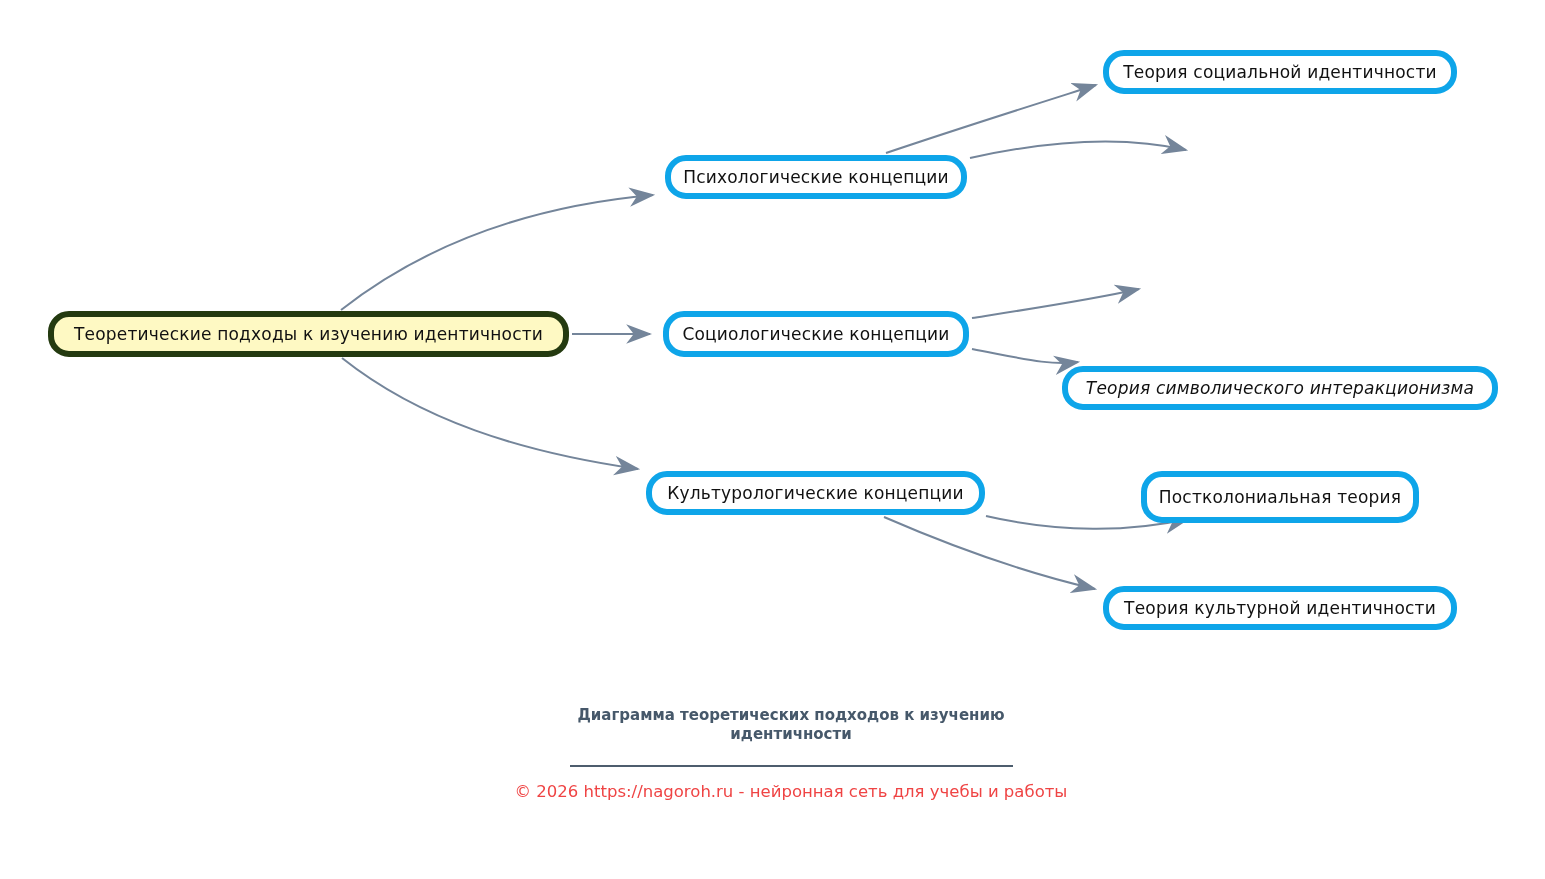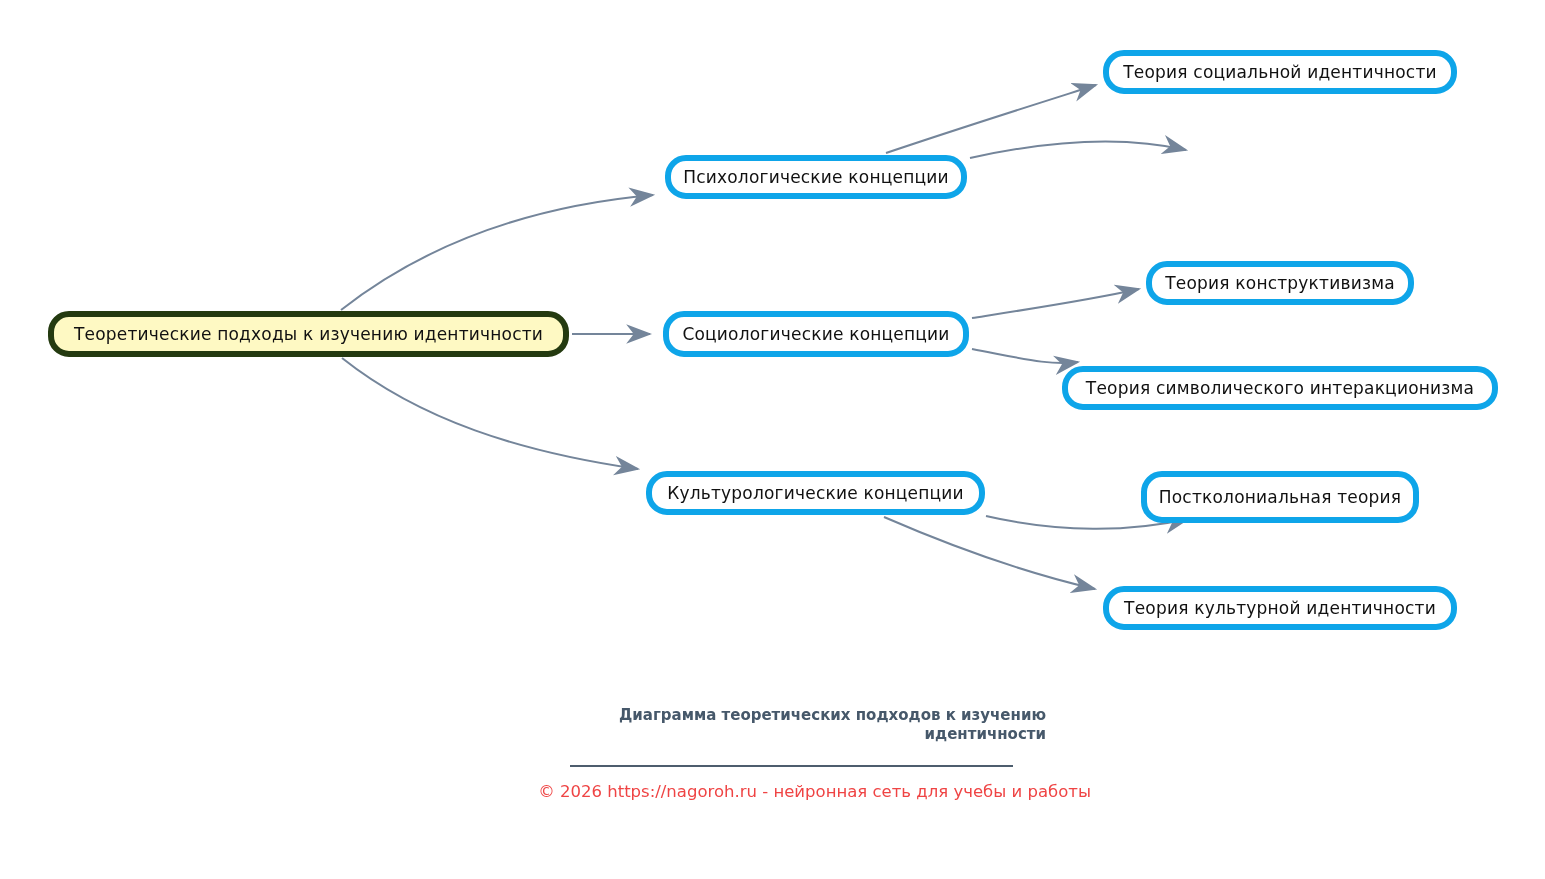--- a/index.html
+++ b/index.html
@@ -36,21 +36,21 @@
   }
   .node.root {
     background: #fef9c3;
     border-color: #243a10;
   }
   .footer {
     position: absolute;
     left: 491px;
     top: 706px;
     width: 600px;
-    text-align: right;
+    text-align: center;
   }
   .caption {
     font-size: 15px;
     font-weight: bold;
     line-height: 1.25;
     color: #46586a;
     margin: 0 auto;
     max-width: 510px;
   }
   .divider {
@@ -93,23 +93,22 @@
 
   <div class="node" style="left:665px; top:155px; width:302px; height:44px;">Психологические концепции</div>
 
   <div class="node" style="left:663px; top:311px; width:306px; height:46px;">Социологические концепции</div>
 
   <div class="node" style="left:646px; top:471px; width:339px; height:44px;">Культурологические концепции</div>
 
   <div class="node" style="left:1103px; top:50px; width:354px; height:44px;">Теория социальной идентичности</div>
 
 
-  <div class="node" style="left:1146px; top:261px; width:268px; height:44px;">Теория конструктивизма</div>
 
-  <div class="node" style="left:1062px; top:366px; width:436px; height:44px;">Теория символического интеракционизма</div>
+  <div class="node" style="left:1062px; top:366px; width:436px; height:44px;font-style:italic;">Теория символического интеракционизма</div>
 
   <div class="node" style="left:1141px; top:471px; width:278px; height:52px;">Постколониальная теория</div>
 
   <div class="node" style="left:1103px; top:586px; width:354px; height:44px;">Теория культурной идентичности</div>
 
   <div class="footer">
     <div class="caption">Диаграмма теоретических подходов к изучению идентичности</div>
     <div class="divider"></div>
     <div class="copyright">© 2026 https://nagoroh.ru - нейронная сеть для учебы и работы</div>
   </div>

